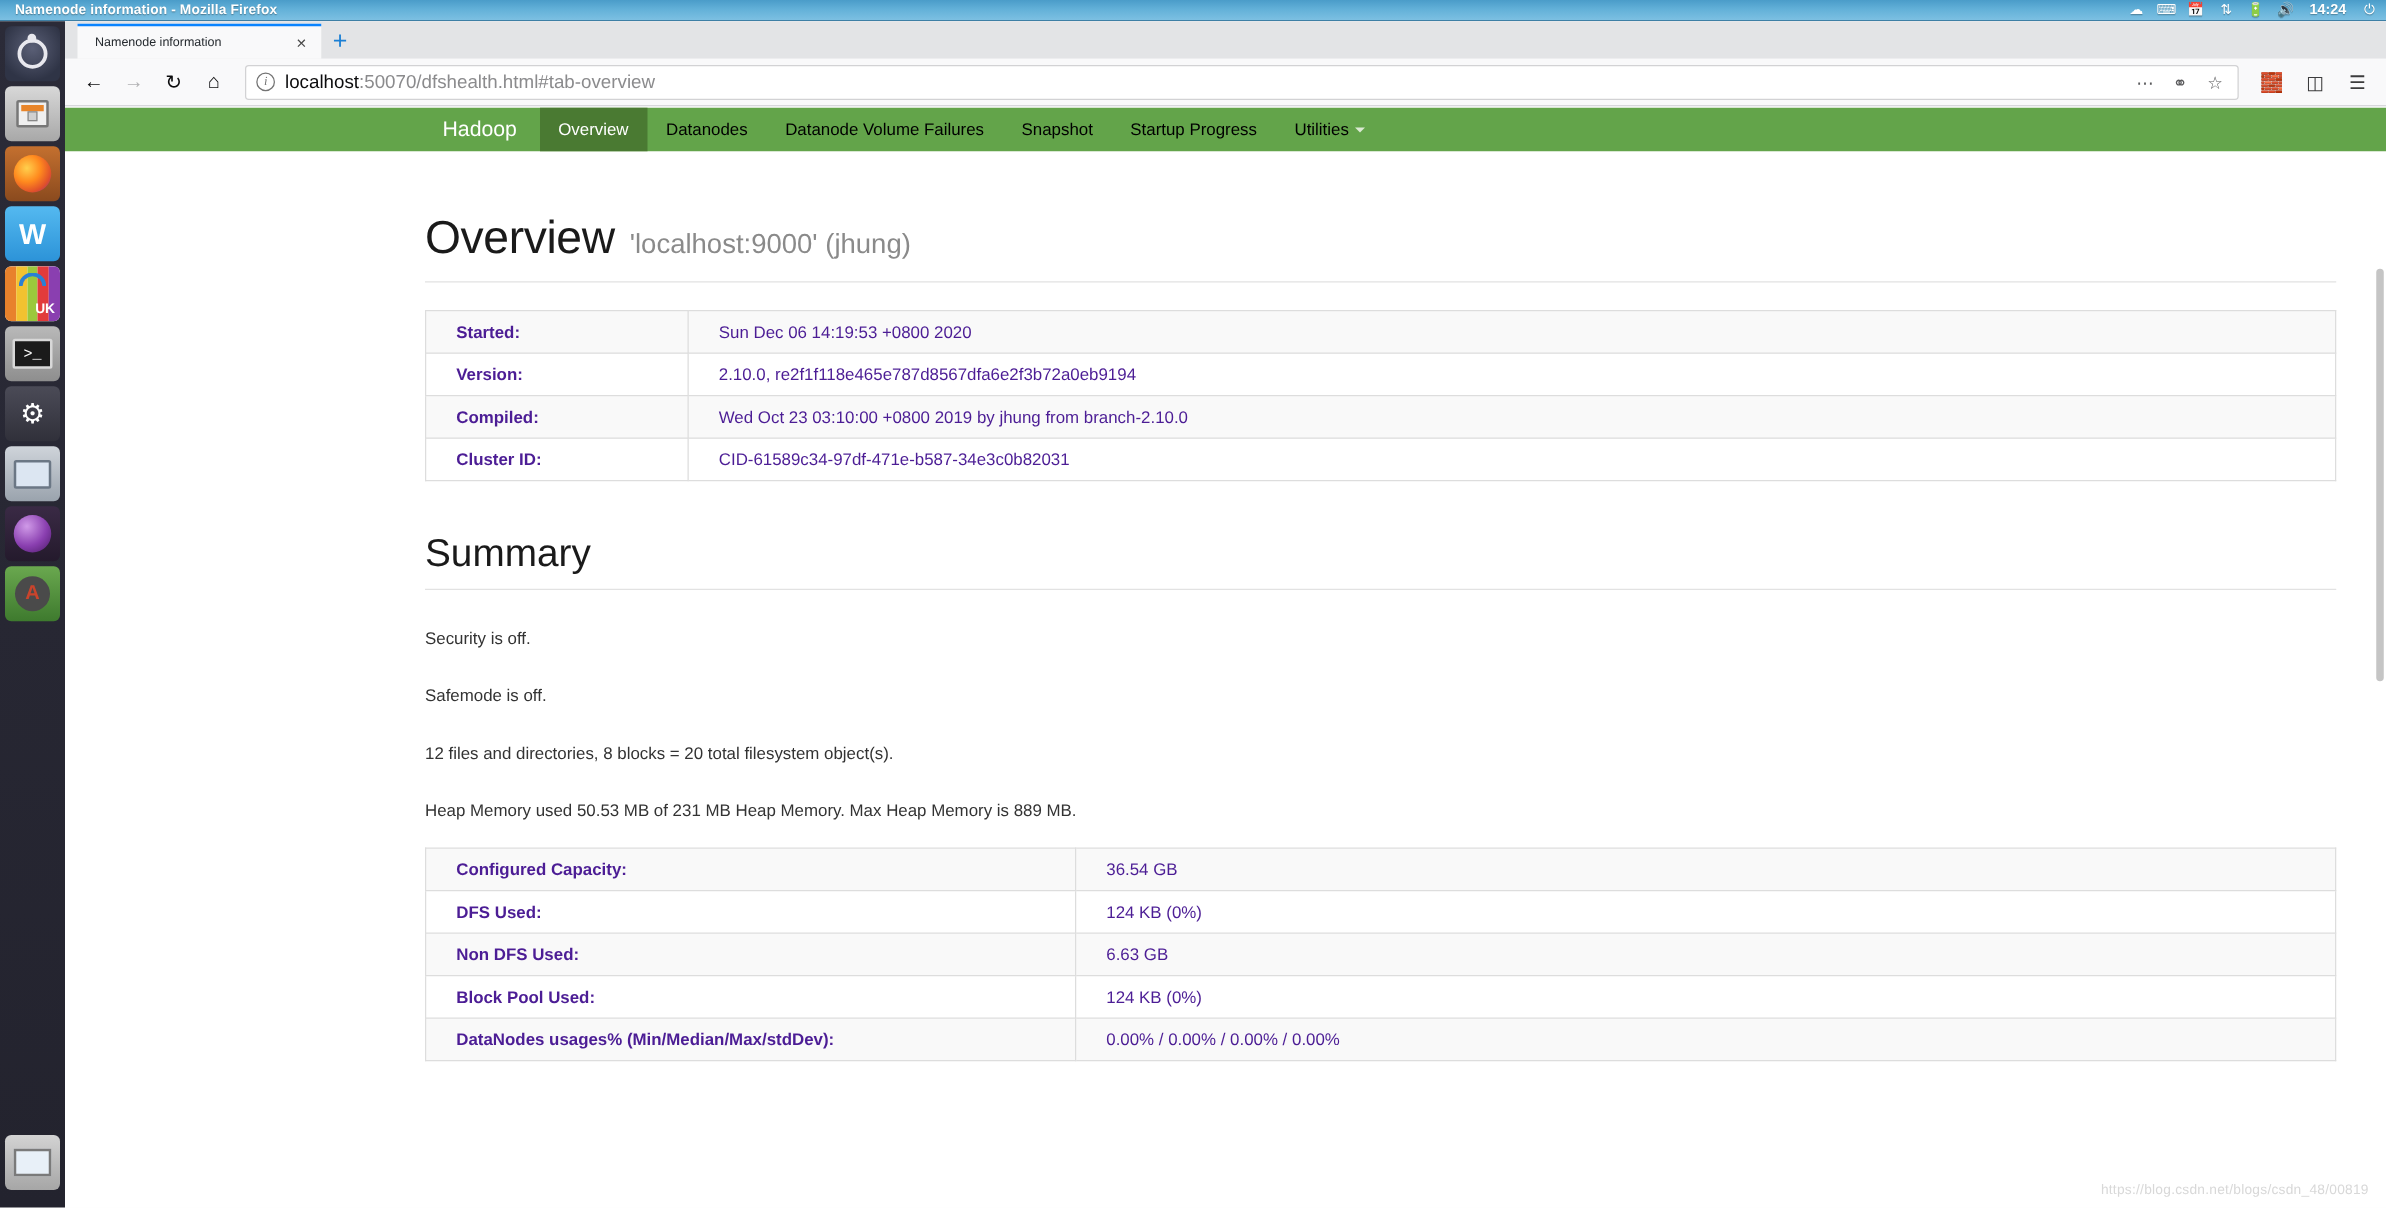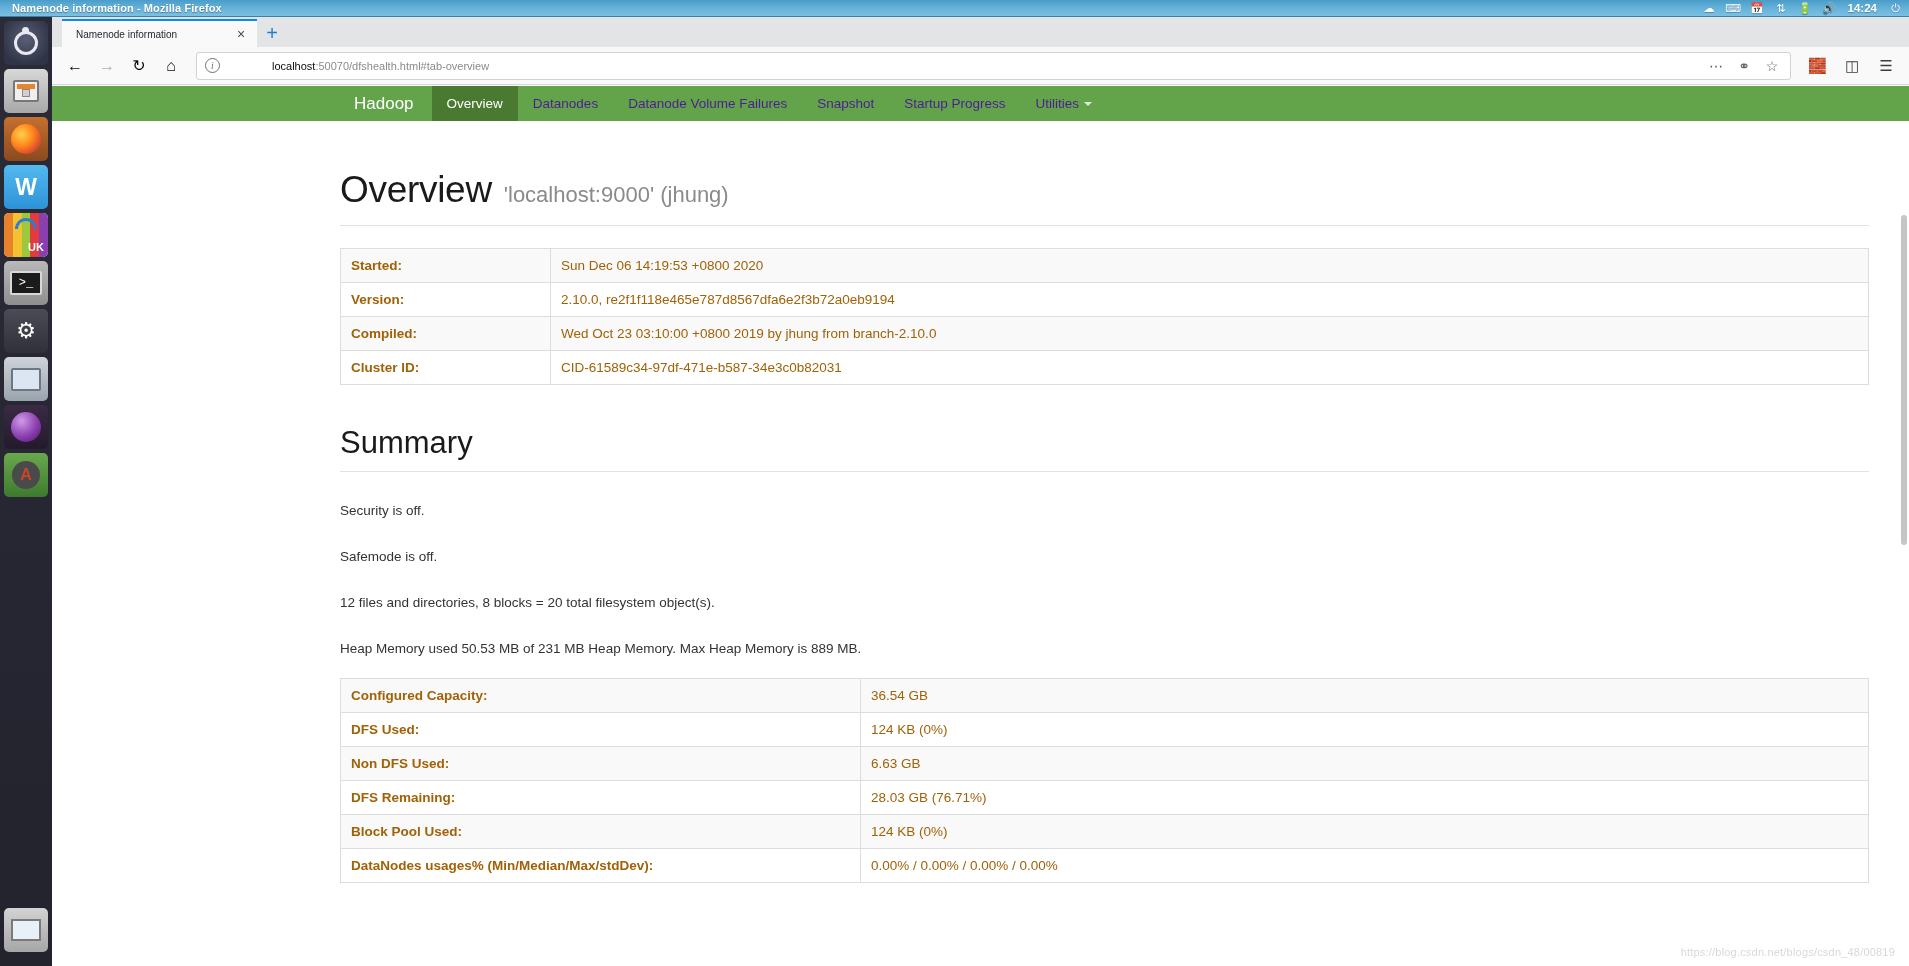--- a/index.html
+++ b/index.html
@@ -167,21 +167,21 @@
     display: flex; align-items: center;
     padding: 0 8px;
   }
   #urlbar .info-icon {
     width: 15px; height: 15px;
     border: 1.4px solid #737373; border-radius: 50%;
     color: #737373; font-size: 10px; font-style: italic;
     display: flex; align-items: center; justify-content: center;
     margin-right: 8px; flex: none; font-family: "Liberation Serif", serif;
   }
-  #urlbar .url-text { font-size: 11px; color: #8b8b8d; white-space: nowrap; margin-left: 44px; }
+  #urlbar .url-text { font-size: 15px; color: #8b8b8d; white-space: nowrap; }
   #urlbar .url-text b { color: #0c0c0d; font-weight: normal; }
   #urlbar .ubtn {
     margin-left: 8px; color: #5a5a5c; font-size: 14px;
     display: flex; align-items: center; justify-content: center; width: 20px;
   }
   #navbar .tailbtn {
     width: 30px; height: 30px; margin-left: 4px;
     display: flex; align-items: center; justify-content: center;
     color: #3c3c3d; font-size: 15px;
   }
@@ -198,21 +198,21 @@
     padding-left: 284px;
     font-size: 0;
   }
   #hadoop-nav .brand {
     color: #ffffff; font-size: 17px;
     display: flex; align-items: center;
     padding: 0 18px;
     font-family: "Liberation Sans", sans-serif;
   }
   #hadoop-nav .nav-item {
-    color: #4c1d95; font-size: 13.5px;
+    color: #000000; font-size: 13.5px;
     display: flex; align-items: center;
     padding: 0 15px;
     white-space: nowrap;
   }
   #hadoop-nav .nav-item.active {
     background: #4a7a32;
     color: #ffffff;
   }
   #hadoop-nav .caret {
     display: inline-block; margin-left: 5px;
@@ -246,23 +246,23 @@
     border-bottom: 1px solid #e2e2e2;
   }
   table.kv {
     width: 100%;
     border-collapse: collapse;
     margin-top: 22px;
     table-layout: fixed;
   }
   table.kv td {
     border: 1px solid #dddddd;
-    padding: 9px 10px;
+    padding: 9px 24px;
     font-size: 13.5px;
-    color: #a16207;
+    color: #4c1d95;
     vertical-align: middle;
   }
   table.kv tr:nth-child(odd) td { background: #f9f9f9; }
   table.kv tr:nth-child(even) td { background: #ffffff; }
   table.kv td.k { font-weight: bold; width: 210px; }
   table.kv.wide td.k { width: 520px; margin-left: 22px; }
   .para {
     font-size: 13.5px; color: #333333;
     margin-top: 31px;
   }
@@ -432,24 +432,20 @@
           </tr>
           <tr>
             <td class="k">DFS Used:</td>
             <td>124 KB (0%)</td>
           </tr>
           <tr>
             <td class="k">Non DFS Used:</td>
             <td>6.63 GB</td>
           </tr>
           <tr>
-            <td class="k">DFS Remaining:</td>
-            <td>28.03 GB (76.71%)</td>
-          </tr>
-          <tr>
             <td class="k">Block Pool Used:</td>
             <td>124 KB (0%)</td>
           </tr>
           <tr>
             <td class="k">DataNodes usages% (Min/Median/Max/stdDev):</td>
             <td>0.00% / 0.00% / 0.00% / 0.00%</td>
           </tr>
         </tbody>
       </table>
 

